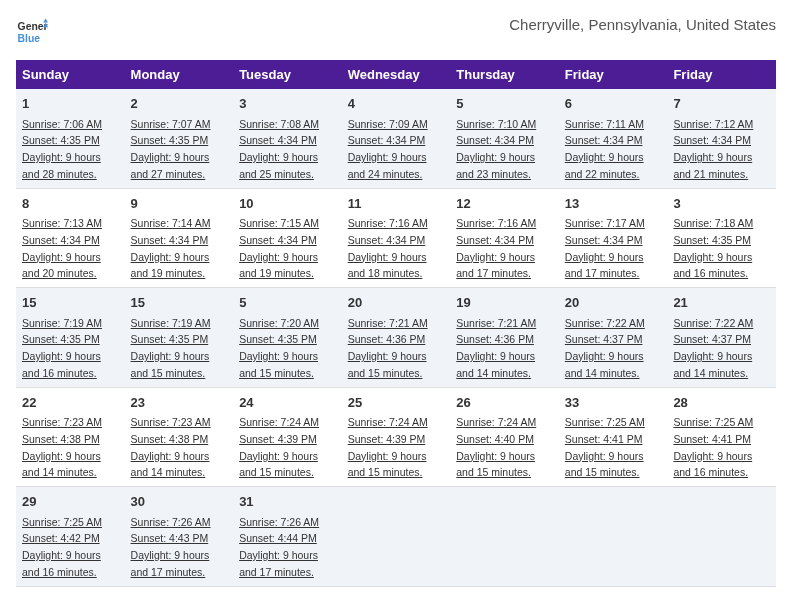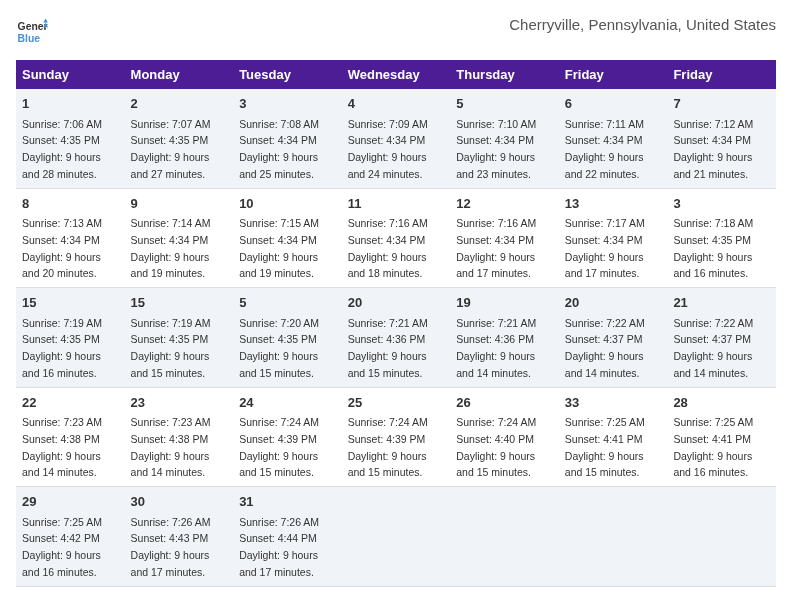--- a/index.html
+++ b/index.html
@@ -68,20 +68,21 @@
     }
     .day-num {
       font-size: 13px;
       font-weight: bold;
       display: block;
       margin-bottom: 2px;
     }
     .day-info {
       font-size: 10.5px;
       color: #333;
+      text-decoration: underline;
     }
     .empty-cell {
       background-color: #f0f4f9;
     }
   </style>
 </head>
 <body>
 
 <div class="header-section">
   <div class="logo">

